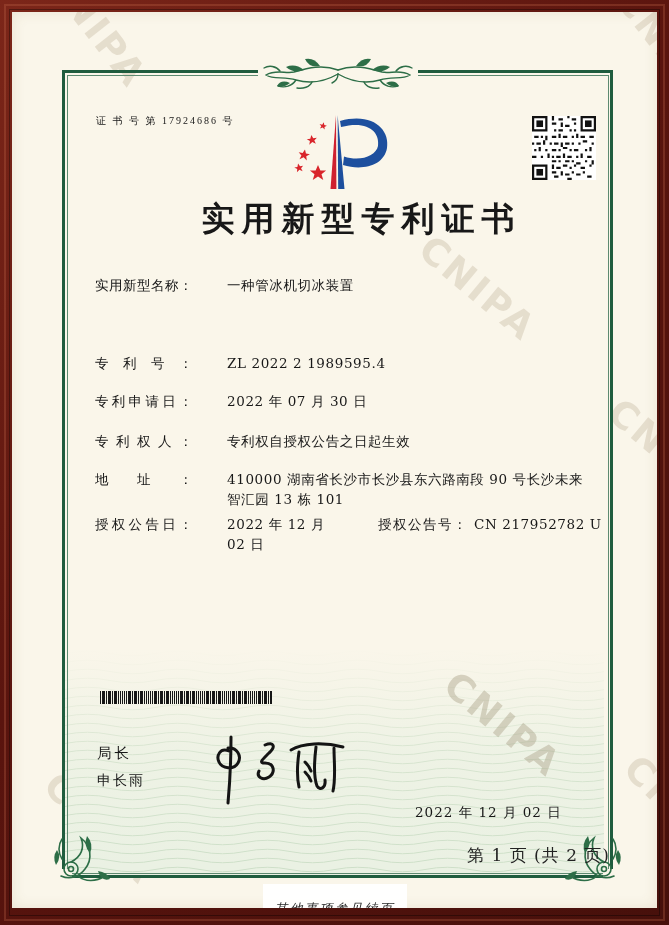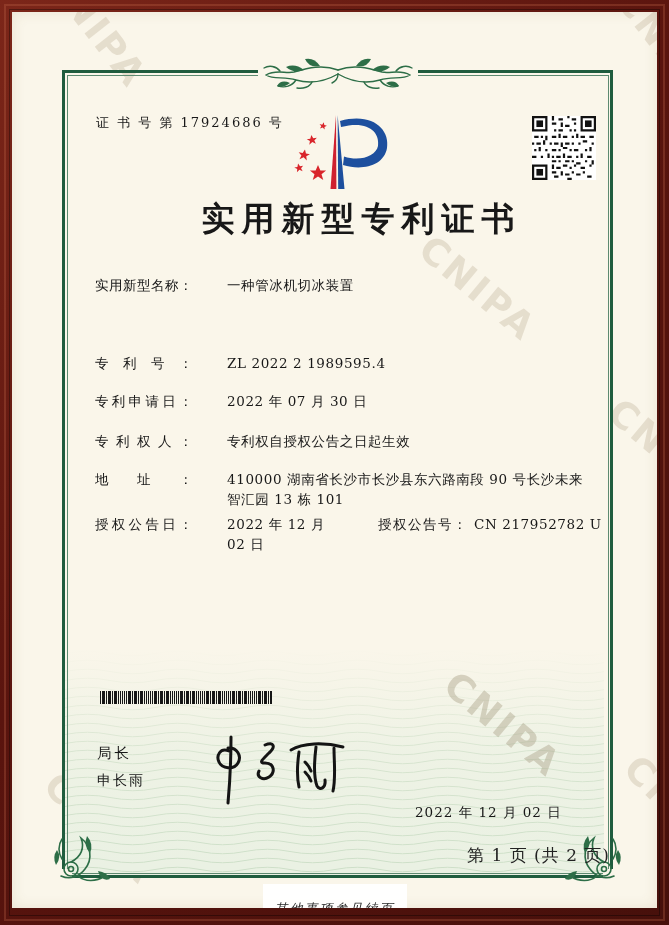--- a/index.html
+++ b/index.html
@@ -26,21 +26,21 @@
   .green-box{
     position:absolute;left:50px;top:58px;width:545px;height:802px;
     border:3px solid #1f5c3e;
   }
   .green-box .inner-line{position:absolute;inset:1.5px;border:1px solid #5d8a70;pointer-events:none;}
   .waves{position:absolute;left:0;bottom:0;pointer-events:none;}
   .top-ornament{position:absolute;left:50%;top:-19px;transform:translateX(-50%);}
   .corner-orn{position:absolute;bottom:-12px;}
   .corner-orn.left{left:-13px;}
   .corner-orn.right{right:-13px;transform:scaleX(-1);}
-  .cert-no{position:absolute;left:31px;top:41px;font-size:13px;letter-spacing:2px;}
+  .cert-no{position:absolute;left:31px;top:41px;font-size:10px;letter-spacing:2px;font-family:Liberation Serif, serif;}
   .logo{position:absolute;left:212px;top:36px;}
   .qr{position:absolute;left:467px;top:43px;width:64px;height:64px;}
   .title{
     position:absolute;left:0;right:0;top:124px;text-align:center;
     font-size:33px;font-weight:700;letter-spacing:7px;white-space:nowrap;padding-left:48px;
   }
   .row{position:absolute;left:30px;right:16px;font-size:13.5px;line-height:1.45;}
   .lbl{display:inline-block;width:98px;text-align:justify;text-align-last:justify;vertical-align:top;letter-spacing:.5px;}
   .val{display:inline-block;margin-left:34px;width:366px;vertical-align:top;letter-spacing:.6px;}
   .pair2{position:absolute;left:283px;top:0;white-space:nowrap;}

